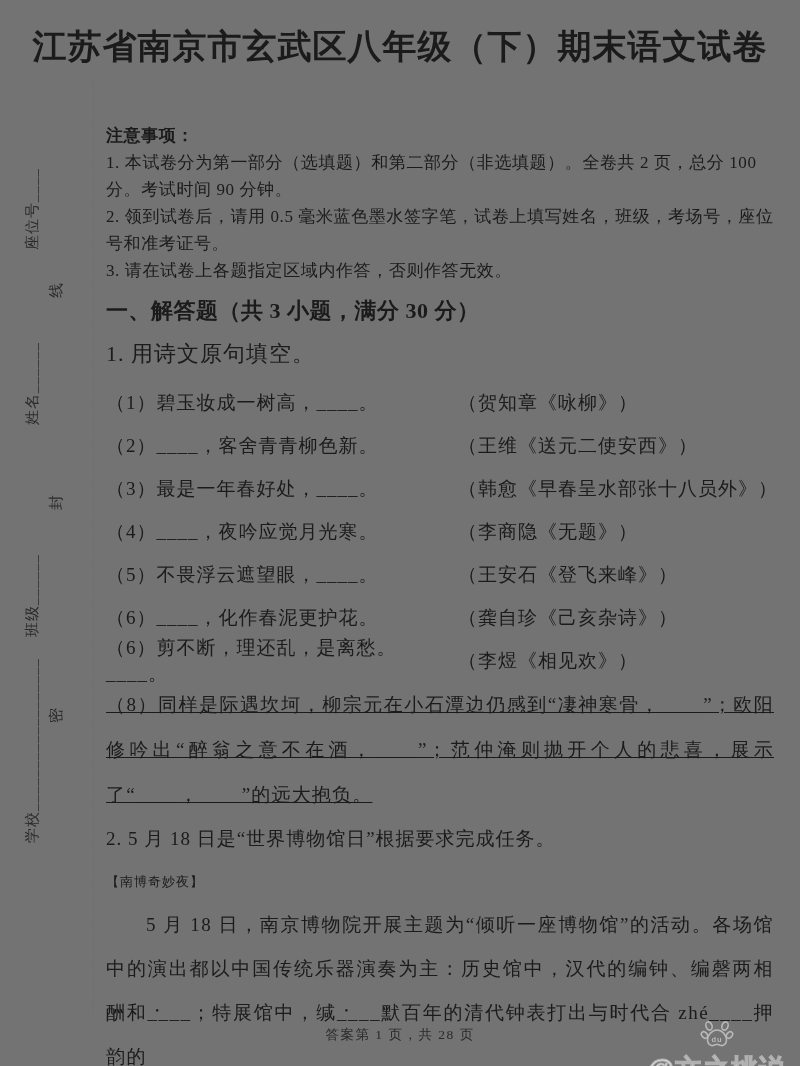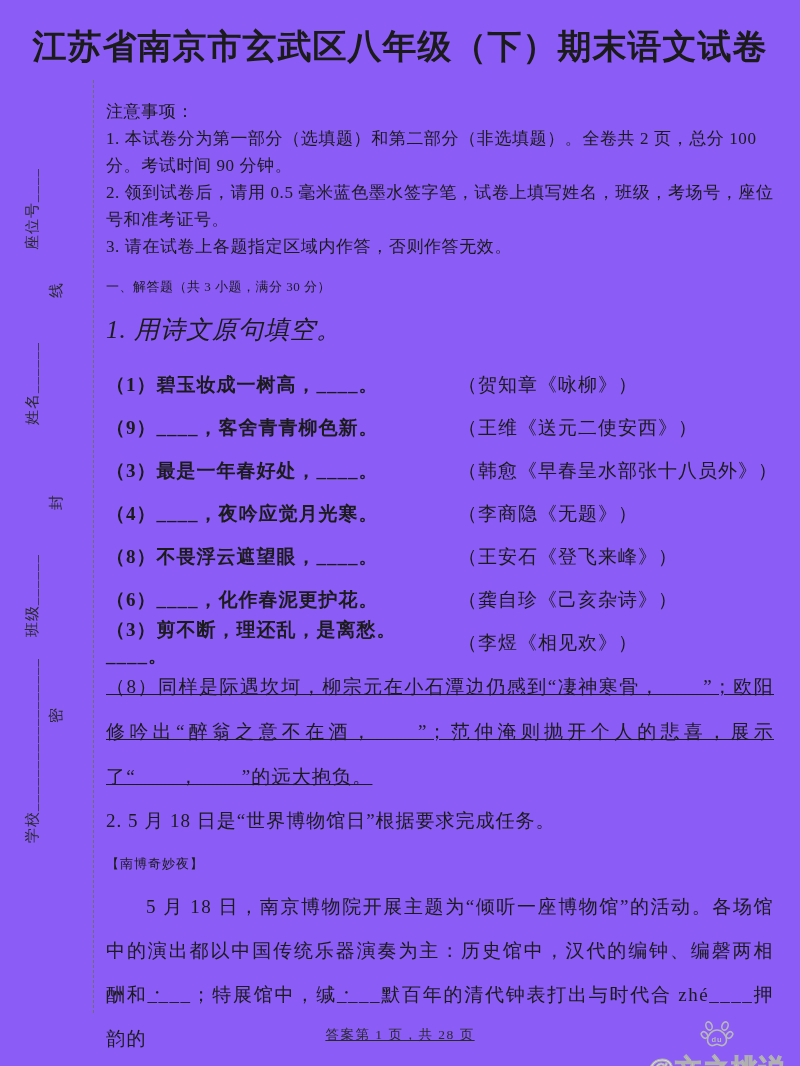--- a/index.html
+++ b/index.html
@@ -1,68 +1,68 @@
 <!DOCTYPE html>
 <html><head>
 <meta charset="utf-8">
 <style>
   html,body { margin:0; padding:0; background:#ffffff; }
   .page {
     position:relative; width:800px; height:1066px; overflow:hidden;
-    background:#8b5cf6; color:#1b1b1b;
+    background:#737373; color:#1b1b1b;
     font-family:"Liberation Serif","DejaVu Serif",serif;
   }
   
   .title {
     position:absolute; top:24px; left:0; right:0; margin:0;
     text-align:center; font-size:34px; font-weight:bold; letter-spacing:1px;
   }
   
   .v-label {
     position:absolute; height:20px; line-height:20px; white-space:nowrap;
     font-size:15px; letter-spacing:1px; color:#2a2a2a;
     transform-origin:0 100%; transform:rotate(-90deg);
   }
   .fold-dash {
     position:absolute; left:93px; top:80px; height:933px; width:0;
     border-left:1.5px dashed #6e6e6e;
   }
   
   .content { position:absolute; left:106px; top:98px; width:668px; }
   .notice p { margin:0; font-size:17px; line-height:27px; letter-spacing:0.6px; }
-  .notice .head { font-weight:normal; }
+  .notice .head { font-weight:bold;margin-top:24px; }
   .section-heading {
-    margin:13px 0 0 0; font-size:13px; line-height:28px;
-    font-weight:normal; letter-spacing:0.5px;
+    margin:13px 0 0 0; font-size:22px; line-height:28px;
+    font-weight:bold; letter-spacing:0.5px;
   }
-  .stem  { margin:14px 0 18px 0; font-size:25px; line-height:30px; letter-spacing:1px;font-style:italic; }
+  .stem  { margin:14px 0 12px 0; font-size:22px; line-height:30px; letter-spacing:1px; }
   .rows  { margin-top:6px; }
   .row   { display:flex; height:43px; align-items:center; font-size:19px; letter-spacing:1px; }
-  .row .poem { width:352px; flex:none;font-weight:bold; }
+  .row .poem { width:352px; flex:none; }
   .row .src  { flex:none;text-align:center; }
   .q8 {
     margin:0; font-size:19px; line-height:45px; letter-spacing:1.2px;
     text-align:justify;
     text-decoration:underline;
   }
   .stem2   { margin:0; font-size:19px; line-height:43px; letter-spacing:1px; }
   .subhead { margin:0; font-size:13px; line-height:43px; letter-spacing:1px; }
   .para {
     margin:0; font-size:19px; line-height:44px; letter-spacing:1.5px;
     text-align:justify; text-indent:40px;
   }
   .em-dot { position:relative; }
   .em-dot::after {
     content:"\2022"; position:absolute; left:50%; transform:translateX(-50%);
     bottom:-9px; font-size:11px; color:#1b1b1b; letter-spacing:0;
   }
   
   .footer {
     position:absolute; left:0; right:0; top:1026px; text-align:center;
-    font-size:13.5px; letter-spacing:1.5px; color:#2a2a2a;text-decoration:underline;
+    font-size:13.5px; letter-spacing:1.5px; color:#2a2a2a;
   }
   .watermark {
     position:absolute; right:13px; top:1016px; display:flex; align-items:center;
     gap:1px; color:#dddddd; -webkit-text-stroke:1px #b0b0b0;
     font-size:27px; font-weight:bold; letter-spacing:1px;
     font-family:"Liberation Sans","DejaVu Sans",sans-serif;
     flex-direction:column;
   }
   .watermark svg { display:block; }
 </style>
@@ -94,41 +94,41 @@
     <h2 class="section-heading">一、解答题（共 3 小题，满分 30 分）</h2>
 
     <p class="stem">1. 用诗文原句填空。</p>
 
     <div class="rows">
       <div class="row">
         <span class="poem">（1）碧玉妆成一树高，____。</span>
         <span class="src">（贺知章《咏柳》）</span>
       </div>
       <div class="row">
-        <span class="poem">（9）____，客舍青青柳色新。</span>
+        <span class="poem">（2）____，客舍青青柳色新。</span>
         <span class="src">（王维《送元二使安西》）</span>
       </div>
       <div class="row">
         <span class="poem">（3）最是一年春好处，____。</span>
         <span class="src">（韩愈《早春呈水部张十八员外》）</span>
       </div>
       <div class="row">
         <span class="poem">（4）____，夜吟应觉月光寒。</span>
         <span class="src">（李商隐《无题》）</span>
       </div>
       <div class="row">
-        <span class="poem">（8）不畏浮云遮望眼，____。</span>
+        <span class="poem">（5）不畏浮云遮望眼，____。</span>
         <span class="src">（王安石《登飞来峰》）</span>
       </div>
       <div class="row">
         <span class="poem">（6）____，化作春泥更护花。</span>
         <span class="src">（龚自珍《己亥杂诗》）</span>
       </div>
       <div class="row">
-        <span class="poem">（3）剪不断，理还乱，是离愁。____。</span>
+        <span class="poem">（6）剪不断，理还乱，是离愁。____。</span>
         <span class="src">（李煜《相见欢》）</span>
       </div>
     </div>
 
     <p class="q8">（8）同样是际遇坎坷，柳宗元在小石潭边仍感到“凄神寒骨，____”；欧阳修吟出“醉翁之意不在酒，____”；范仲淹则抛开个人的悲喜，展示了“____，____”的远大抱负。</p>
 
     <p class="stem2">2. 5 月 18 日是“世界博物馆日”根据要求完成任务。</p>
     <p class="subhead">【南博奇妙夜】</p>
 
     <p class="para"><span>5 月 18 日，南京博物院开展主题为“倾听一座博物馆”的活动。各场馆中的演出都以中国传统乐器演奏为主：历史馆中，汉代的编钟、编磬两相酬</span><span class="em-dot">和</span><span>____；特展馆中，</span><span class="em-dot">缄</span><span>____默百年的清代钟表打出与时代合 zhé____押韵的</span></p>

